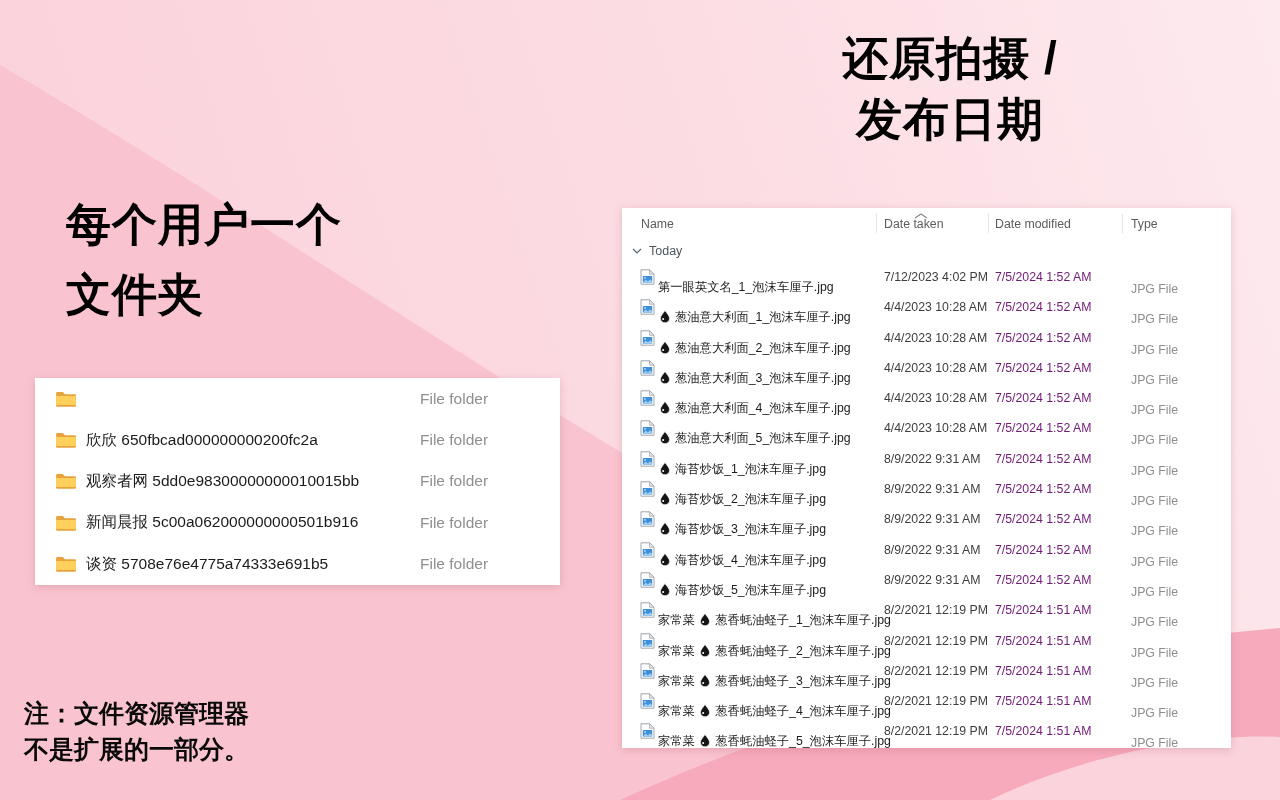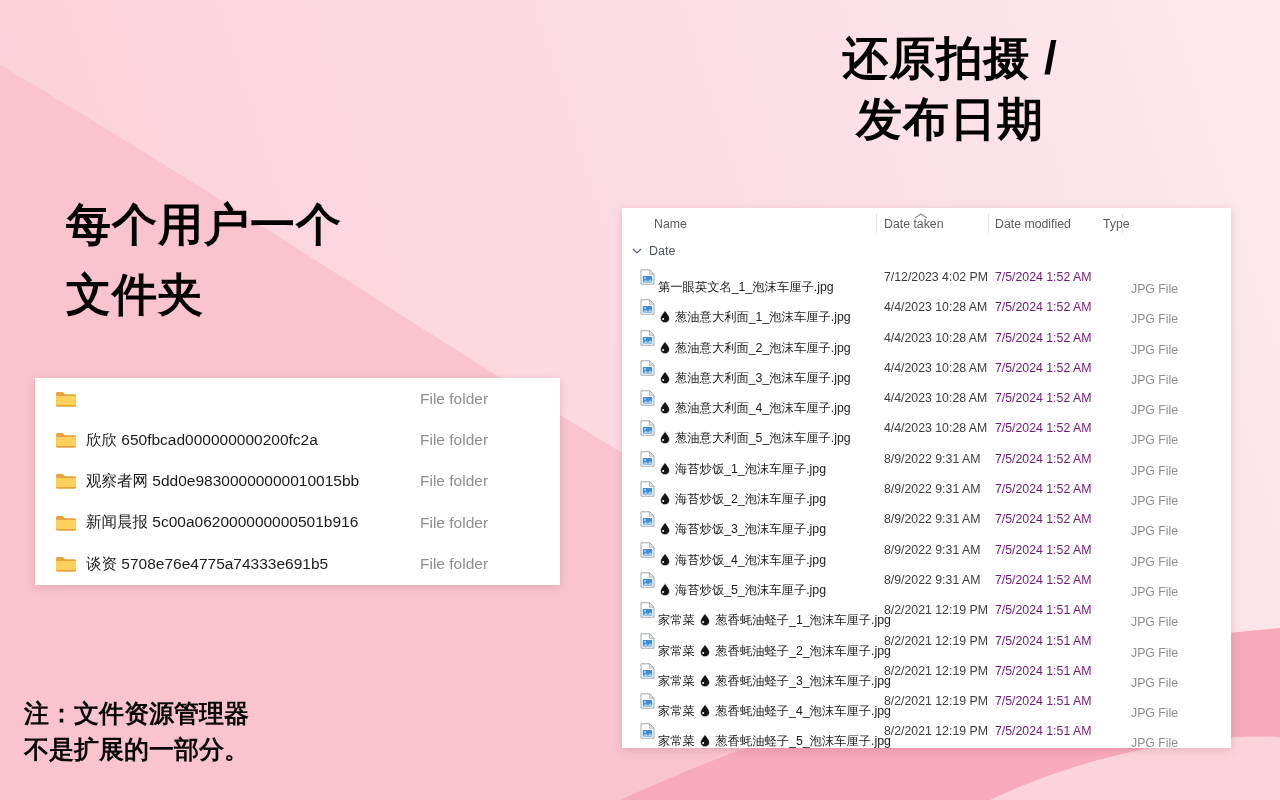--- a/index.html
+++ b/index.html
@@ -38,24 +38,24 @@
   .folder-type{position:absolute;left:385px;color:#8f8f8f;}
 
   
   .files-panel{
     position:absolute;left:622px;top:208px;width:609px;height:540px;z-index:2;
     background:#fff;box-shadow:0 2px 8px rgba(170,80,105,.25);
     font-size:12.3px;color:#1b1b1b;overflow:hidden;
   }
   .fp-header{position:relative;height:32px;}
   .fp-header .col{position:absolute;top:9px;color:#5c5c5c;cursor:default;white-space:nowrap;}
-  .col-name{left:32px;}
+  .col-name{left:19px;}
   .col-taken{left:262px;}
   .col-modified{left:373px;}
-  .col-type{left:481px;}
+  .col-type{left:509px;}
   .hsep{position:absolute;top:6px;width:1px;height:19px;background:#e4e4e4;}
   .hsep1{left:254px;}.hsep2{left:366px;}.hsep3{left:500px;}
   .sort-caret{position:absolute;left:292px;top:0px;width:14px;height:6px;}
 
   .group-row{position:relative;height:22px;display:flex;align-items:center;color:#4c5660;}
   .group-chevron{position:absolute;left:9px;top:5px;width:12px;height:10px;}
   .group-label{margin-left:27px;font-size:12.5px;}
 
   .file-row{height:30.3px;position:relative;}
   .file-icon{position:absolute;left:18px;top:7px;width:15px;height:16px;}
@@ -170,21 +170,21 @@
     <span class="hsep hsep2"></span>
     <span class="hsep hsep3"></span>
   </div>
 
   <div class="group-row">
     <span class="group-chevron">
       <svg viewBox="0 0 12 10" width="12" height="10">
           <path d="M2 3 L6 7 L10 3" fill="none" stroke="#5a6470" stroke-width="1.2"></path>
         </svg>
     </span>
-    <span class="group-label">Date</span>
+    <span class="group-label">Today</span>
   </div>
 
   <div id="file-rows">
   <div class="file-row">
     <span class="file-icon">
       <svg viewBox="0 0 15 16" width="15" height="16">
         <path d="M1 .8 h8.6 l4.4 4.4 v10 H1 Z" fill="#fff" stroke="#a0a6ad" stroke-width="1"></path>
         <path d="M9.6 .8 l4.4 4.4 h-4.4 Z" fill="#e9ebed" stroke="#a0a6ad" stroke-width="0.8"></path>
         <rect x="2.8" y="7" width="9.4" height="6.6" fill="#3f8fd8"></rect>
         <path d="M2.8 13.6 l3 -3 2 2 2.4 -2.4 2 2 v1.4 Z" fill="#9ecdf1"></path>

